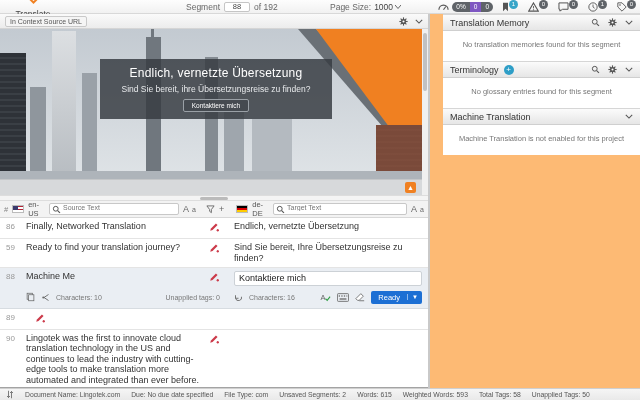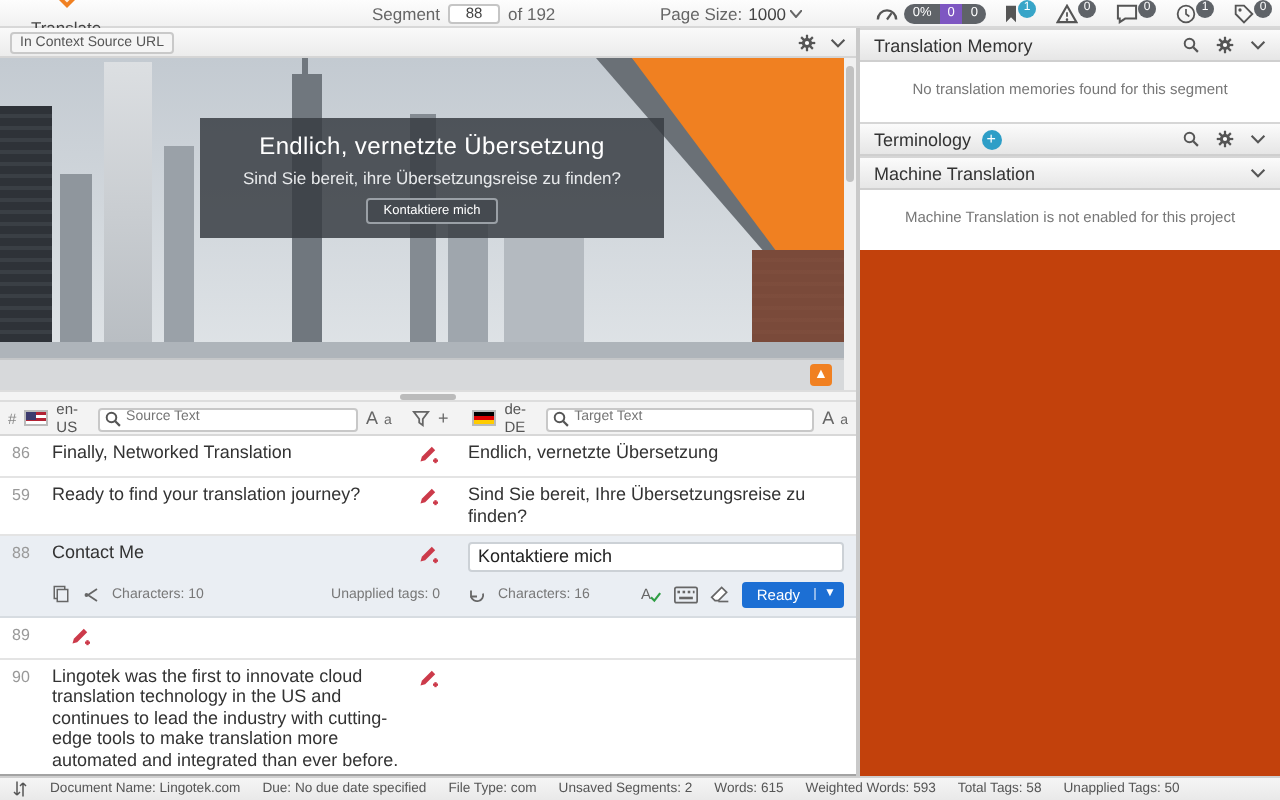--- a/index.html
+++ b/index.html
@@ -24,21 +24,21 @@
   .gauge-pill { display:flex; height:10px; border-radius:5px; overflow:hidden; }
   .gauge-pill span { color:#fff; font-size:6.5px; line-height:10px; padding:0 4px; background:#5f6368; }
   .gauge-pill span:nth-child(2) { background:#7e57c2; }
   .badge-item { position:relative; display:inline-flex; align-items:center; padding-right:9px; cursor:pointer; }
   .badge-item .cnt { position:absolute; right:0; top:-2px; min-width:9px; height:9px; border-radius:5px;
     background:#5f6368; color:#fff; font-style:normal; font-size:6px; line-height:9px; text-align:center; padding:0 1px; }
 
   
   .left-col { position:absolute; left:0; top:14px; width:428px; height:374px; background:#a3a3a3; }
   .v-divider { position:absolute; left:428px; top:14px; width:2px; height:374px; background:#c9c9c9; }
-  .sidebar { position:absolute; left:430px; top:14px; width:210px; height:374px; background:#c2410c; overflow:hidden; }
+  .sidebar { position:absolute; left:430px; top:14px; width:210px; height:374px; background:#fdba74; overflow:hidden;padding-left:13px; }
 
   
   .incontext { height:15px; background:linear-gradient(#fafafa,#ececec); border-bottom:1px solid #d5d5d5;
     display:flex; align-items:center; padding:0 5px; }
   .incontext-chip { font-size:7px; color:#555; border:1px solid #c9c9c9; background:#f5f5f5;
     border-radius:2px; padding:1px 4px; }
   .incontext-icons { margin-left:auto; display:flex; gap:7px; align-items:center; }
 
   
   .preview { position:relative; height:166px; overflow:hidden;
@@ -323,21 +323,21 @@
               <svg width="10" height="10" viewBox="0 0 12 12">
                 <path d="M1.5 10.5l.8-2.8 6-6 2 2-6 6-2.8.8z" fill="#cc3a4a"></path>
                 <line x1="9" y1="10" x2="12" y2="10" stroke="#cc3a4a" stroke-width="1.4"></line>
                 <line x1="10.5" y1="8.5" x2="10.5" y2="11.5" stroke="#cc3a4a" stroke-width="1.4"></line>
               </svg>
             </span></div>
           <div class="tgt">Sind Sie bereit, Ihre Übersetzungsreise zu finden?</div>
         </div>
         <div class="grid-row active-main">
           <span class="num">88</span>
-          <div class="src">Contact Me</div>
+          <div class="src">Machine Me</div>
           <div class="icon-col"><span class="icon-btn">
               <svg width="10" height="10" viewBox="0 0 12 12">
                 <path d="M1.5 10.5l.8-2.8 6-6 2 2-6 6-2.8.8z" fill="#cc3a4a"></path>
                 <line x1="9" y1="10" x2="12" y2="10" stroke="#cc3a4a" stroke-width="1.4"></line>
                 <line x1="10.5" y1="8.5" x2="10.5" y2="11.5" stroke="#cc3a4a" stroke-width="1.4"></line>
               </svg>
             </span></div>
           <div class="tgt">
             <div class="editor-box">Kontaktiere mich</div>
           </div>
@@ -478,20 +478,21 @@
               <circle cx="6" cy="6" r="1.4" fill="#fff"></circle>
             </svg>
           </span>
           <span class="icon-btn">
             <svg width="8" height="5" viewBox="0 0 10 6">
               <polyline points="1,1 5,5 9,1" fill="none" stroke="#555" stroke-width="1.3"></polyline>
             </svg>
           </span>
         </span>
       </div>
+      <div class="panel-body">No glossary entries found for this segment</div>
       <div class="panel-header">
         <span>Machine Translation</span>
         <span class="ph-icons">
           <span class="icon-btn">
             <svg width="8" height="5" viewBox="0 0 10 6">
               <polyline points="1,1 5,5 9,1" fill="none" stroke="#555" stroke-width="1.3"></polyline>
             </svg>
           </span>
         </span>
       </div>

